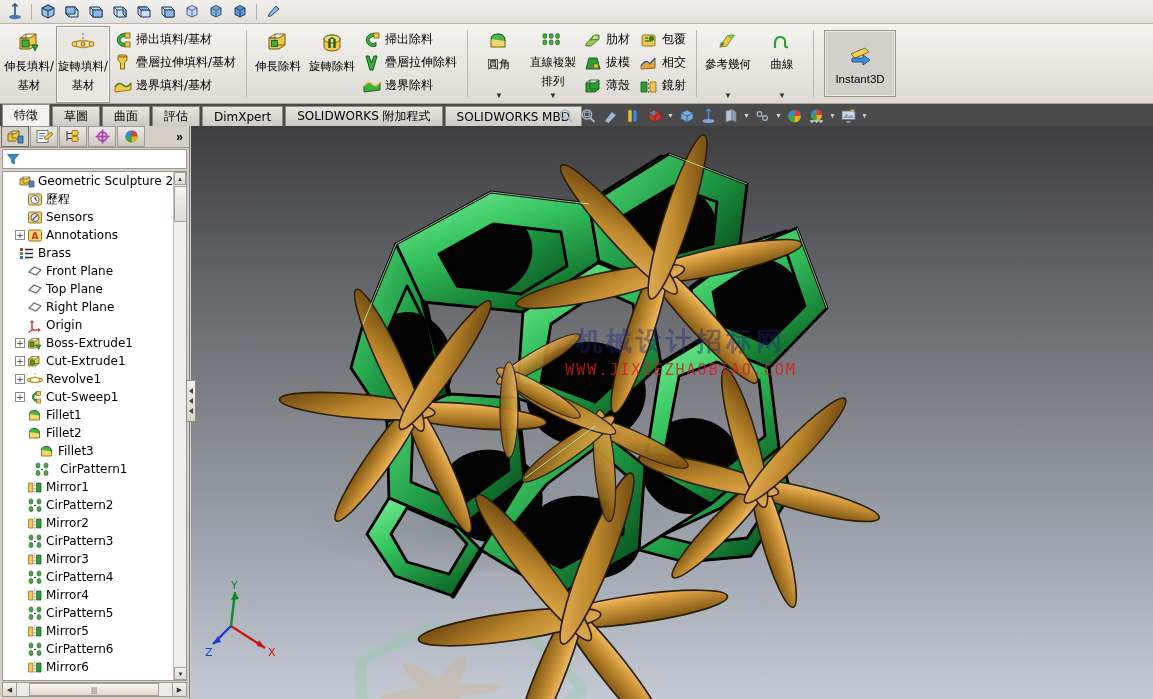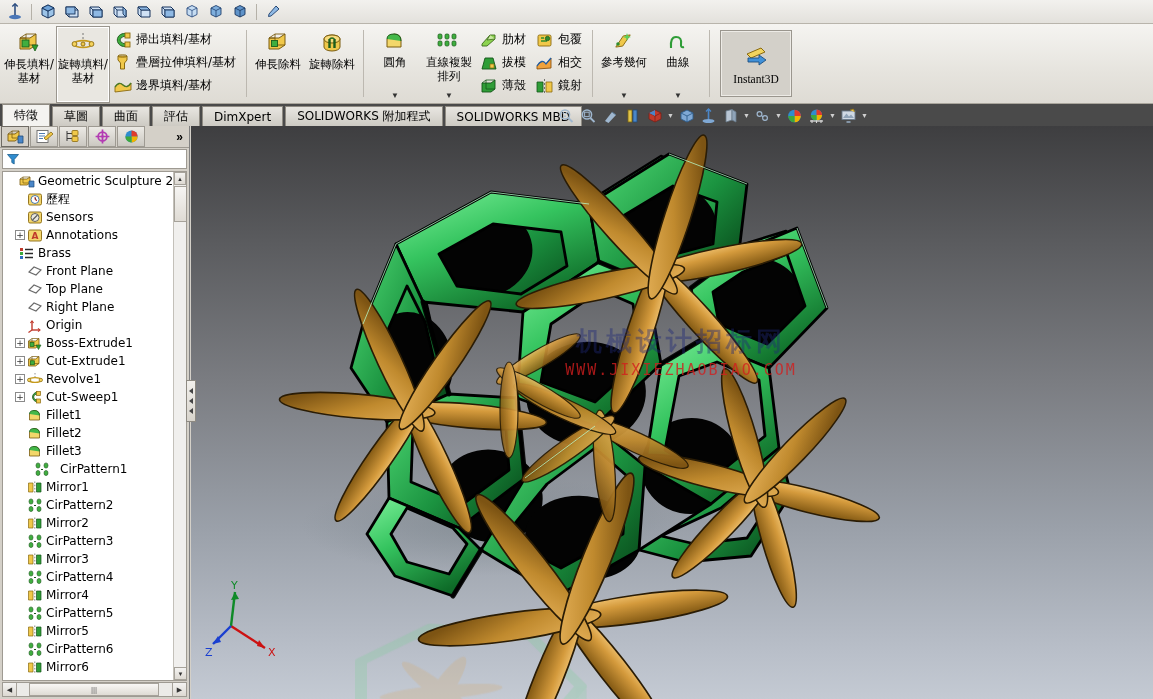--- a/index.html
+++ b/index.html
@@ -34,40 +34,40 @@
   .rgroup { display: flex; align-items: stretch; }
   .rsep { width: 1px; background: #bcb8b0; margin: 4px 4px 6px 4px; }
 
   
   .bigbtn {
     width: 54px; display: flex; flex-direction: column; align-items: center;
     padding-top: 4px; cursor: default; border: 1px solid transparent;
   }
   .bigbtn.sel { background: #e9e7e1; border: 1px solid #9a968e; box-shadow: inset 0 0 0 1px #fff; }
   .bigbtn .lbl {
-    font-size: 11.5px; line-height: 14px; text-align: center; color: #000;
+    font-size: 11.5px; line-height: 19px; text-align: center; color: #000;
     margin-top: 2px; font-family: "DejaVu Sans", sans-serif;
   }
   .bigbtn .caret { font-size: 8px; color: #333; margin-top: auto; padding-bottom: 2px; }
 
   
   .smallcol { display: flex; flex-direction: column; justify-content: flex-start; padding-top: 2px; }
   .smallbtn {
     display: flex; align-items: center; gap: 4px; height: 23px; padding: 0 5px 0 2px;
     cursor: default; border: 1px solid transparent;
   }
   .smallbtn .lbl { font-size: 12px; color: #000; font-family: "DejaVu Sans", sans-serif; white-space: nowrap; }
 
   .instantbtn {
     width: 72px; margin: 4px 2px 6px 6px;
     display: flex; flex-direction: column; align-items: center; justify-content: center;
     background: #d3d0c9; border: 1px solid #9a968e; box-shadow: inset 0 0 0 1px #edebe6;
     cursor: default;
   }
-  .instantbtn .lbl { font-size: 11.5px; color: #000; margin-top: 4px; font-family: Liberation Serif, serif; }
+  .instantbtn .lbl { font-size: 11.5px; color: #000; margin-top: 4px; }
 
   
   .cmdtabs {
     position: absolute; left: 0; top: 104px; width: 1153px; height: 22px;
     background: #4a4a4a; display: flex; align-items: flex-end; padding-left: 2px;
   }
   .ctab {
     height: 20px; padding: 0 11px; display: flex; align-items: center;
     font-size: 12px; color: #000; background: linear-gradient(#e8e6e1, #cdcac3);
     border: 1px solid #8e8a82; border-bottom: none; margin-right: 2px;
@@ -320,20 +320,42 @@
         <div class="lbl">伸長除料</div>
       </div>
       <div class="bigbtn">
         <svg width="26" height="24" viewBox="0 0 26 24">
           <path d="M5 8 A8 4 0 0 1 21 8 L21 16 A8 4 0 0 1 5 16 Z" fill="#f0c84a" stroke="#7a5c10" stroke-width="1"></path>
           <ellipse cx="13" cy="8" rx="8" ry="4" fill="#f8dc7c" stroke="#7a5c10" stroke-width="1"></ellipse>
           <path d="M10.5 8 L10.5 17 M15.5 8 L15.5 17" stroke="#1c5d1c" stroke-width="2.4"></path>
           <path d="M10.5 8 A2.5 1.3 0 0 1 15.5 8" fill="#2f8c2f" stroke="#164a16" stroke-width="0.7"></path>
         </svg>
         <div class="lbl">旋轉除料</div>
+      </div>
+      <div class="smallcol">
+        <div class="smallbtn">
+          <svg width="19" height="18" viewBox="0 0 19 18">
+            <path d="M14 3 A7 6.5 0 1 0 14 15 L14 11.5 A4 3.5 0 1 1 14 6.5 Z" fill="#3fae3f" stroke="#195419" stroke-width="0.9"></path>
+            <rect x="12" y="2" width="5" height="5" fill="#f0c84a" stroke="#8a6a10" stroke-width="0.9"></rect>
+          </svg>
+          <span class="lbl">掃出除料</span>
+        </div>
+        <div class="smallbtn">
+          <svg width="19" height="18" viewBox="0 0 19 18">
+            <path d="M4 2 L7 2 L9.5 9 L12 2 L15 2 L11 16 L8 16 Z" fill="#3fae3f" stroke="#195419" stroke-width="1"></path>
+          </svg>
+          <span class="lbl">疊層拉伸除料</span>
+        </div>
+        <div class="smallbtn">
+          <svg width="19" height="18" viewBox="0 0 19 18">
+            <path d="M2 9 Q6 3 10 7 Q14 11 18 5 L18 13 L2 15 Z" fill="#3fae3f" stroke="#195419" stroke-width="0.9"></path>
+            <path d="M2 9 Q6 3 10 7 Q14 11 18 5" fill="none" stroke="#f0c84a" stroke-width="1.4"></path>
+          </svg>
+          <span class="lbl">邊界除料</span>
+        </div>
       </div>
     </div>
 
     <div class="rsep"></div>
 
     <div class="rgroup">
       <div class="bigbtn">
         <svg width="26" height="22" viewBox="0 0 26 22">
           <path d="M5 8 L12 3 Q19 3 19 10 L19 16 L5 16 Z" fill="#f3d76a" stroke="#7a5c10" stroke-width="1"></path>
           <path d="M5 8 Q5 3 12 3 Q19 3 19 10" fill="#44b849" stroke="#1c5d1c" stroke-width="1"></path>
@@ -762,21 +784,21 @@
           <div class="trow" style="padding-left: 12px;">
             <span class="expander"></span>
             <span class="ticon">
               <svg width="16" height="15" viewBox="0 0 16 15">
                 <path d="M2.5 6 L7 2.5 Q12.5 2.5 12.5 7.5 L12.5 12 L2.5 12 Z" fill="#f3d76a" stroke="#7a5c10" stroke-width="0.8"></path>
                 <path d="M2.5 6 Q2.5 2.5 7 2.5 Q12.5 2.5 12.5 7.5" fill="#44b849" stroke="#1c5d1c" stroke-width="0.8"></path>
               </svg>
             </span>
             <span class="tlabel">Fillet2</span>
           </div>
-          <div class="trow" style="padding-left: 12px;">
+          <div class="trow" style="padding-left: 12px; margin-left: 12px;">
             <span class="expander"></span>
             <span class="ticon">
               <svg width="16" height="15" viewBox="0 0 16 15">
                 <path d="M2.5 6 L7 2.5 Q12.5 2.5 12.5 7.5 L12.5 12 L2.5 12 Z" fill="#f3d76a" stroke="#7a5c10" stroke-width="0.8"></path>
                 <path d="M2.5 6 Q2.5 2.5 7 2.5 Q12.5 2.5 12.5 7.5" fill="#44b849" stroke="#1c5d1c" stroke-width="0.8"></path>
               </svg>
             </span>
             <span class="tlabel">Fillet3</span>
           </div>
           <div class="trow" style="padding-left: 12px; gap: 7px;">

